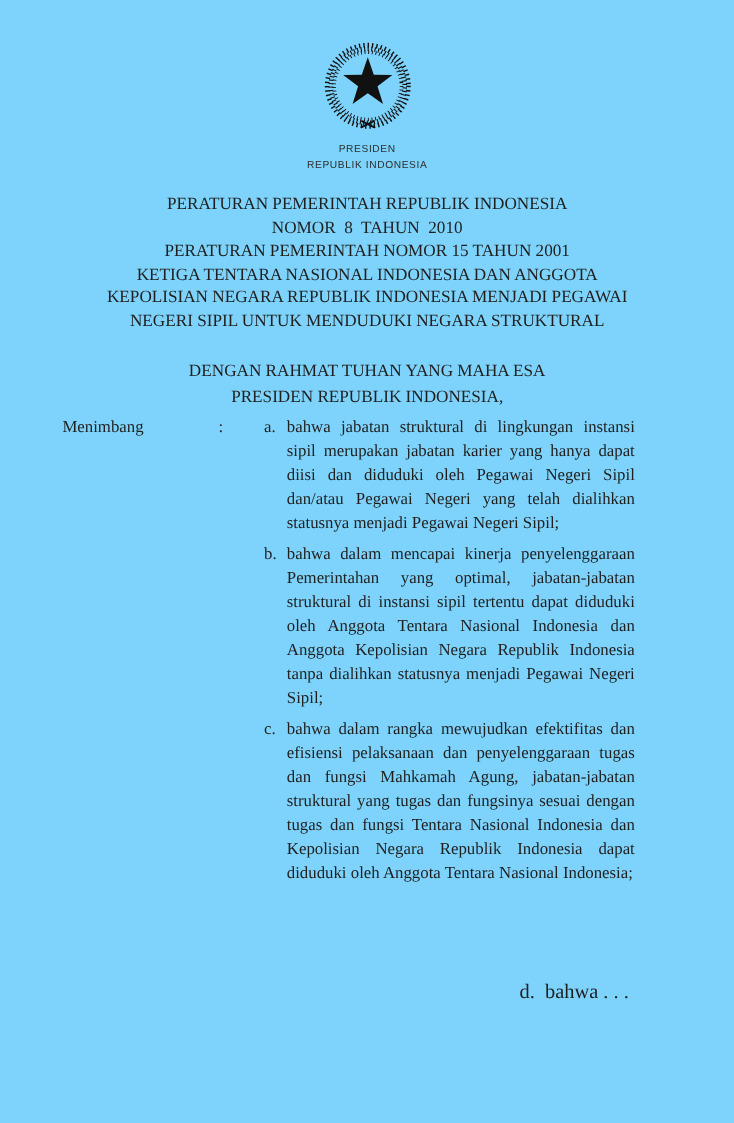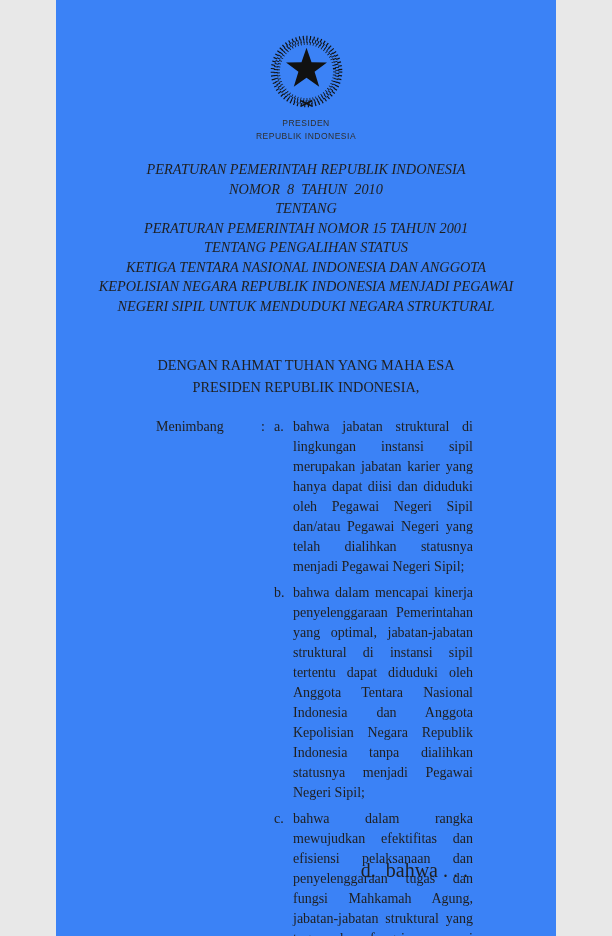--- a/index.html
+++ b/index.html
@@ -1,69 +1,69 @@
 <!DOCTYPE html>
 <html><head>
 <meta charset="utf-8">
 <style>
   html, body { margin: 0; padding: 0; background: #e8e8e8; }
   .page {
     position: relative;
-    width: 500px;
+    width: 612px;
     height: 936px;
     margin: 0 auto;
-    background: #3b82f6;
+    background: #7dd3fc;
     font-family: "Liberation Serif", serif;
     color: #1f1f1f;
     overflow: hidden;
   }
   .header { text-align: center; padding-top: 33px; }
   .emblem { display: inline-block; line-height: 0; }
   .emblem svg { width: 77px; height: 77px; }
   .presiden-label {
     font-family: "Liberation Sans", sans-serif;
     font-size: 8.5px;
     line-height: 13px;
     letter-spacing: 0.5px;
     color: #2e2e2e;
     margin-top: 3px;
   }
   .title-block {
     margin-top: 17px;
     text-align: center;
     font-size: 14.3px;
     line-height: 19.5px;
-    font-style: italic;
   }
   .pre { white-space: pre-wrap; }
   .preamble {
-    margin-top: 39px;
+    margin-top: 21px;
     text-align: center;
     font-size: 14.3px;
     line-height: 21.5px;
   }
   .considering {
-    margin-top: 19px;
-    padding-left: 100px;
+    margin-top: 5px;
+    padding-left: 52px;
     padding-right: 83px;
     display: flex;
     font-size: 14px;
     line-height: 20px;
+    gap: 25px;
   }
   .considering .label { width: 105px; flex: none; }
   .considering .colon { width: 13px; flex: none; }
   .items { flex: 1; }
   .item { display: flex; margin-bottom: 6px; }
   .item .marker { width: 19px; flex: none; }
   .item .text { flex: 1; text-align: justify; }
   .catchword {
     position: absolute;
-    top: 859px;
+    top: 817px;
     right: 88px;
-    font-size: 20px;
+    font-size: 17px;
     white-space: pre-wrap;
   }
 </style>
 </head>
 <body>
 
 <div class="page">
 
   <div class="header">
     <span class="emblem">
@@ -79,23 +79,21 @@
     </span>
     <div class="presiden-label">
       <div>PRESIDEN</div>
       <div>REPUBLIK INDONESIA</div>
     </div>
   </div>
 
   <div class="title-block">
     <div class="pre">PERATURAN PEMERINTAH REPUBLIK INDONESIA</div>
     <div class="pre">NOMOR  8  TAHUN  2010</div>
-    <div class="pre">TENTANG</div>
     <div class="pre">PERATURAN PEMERINTAH NOMOR 15 TAHUN 2001</div>
-    <div class="pre">TENTANG PENGALIHAN STATUS</div>
     <div class="pre">KETIGA TENTARA NASIONAL INDONESIA DAN ANGGOTA</div>
     <div class="pre">KEPOLISIAN NEGARA REPUBLIK INDONESIA MENJADI PEGAWAI</div>
     <div class="pre">NEGERI SIPIL UNTUK MENDUDUKI NEGARA STRUKTURAL</div>
   </div>
 
   <div class="preamble">
     <div>DENGAN RAHMAT TUHAN YANG MAHA ESA</div>
     <div>PRESIDEN REPUBLIK INDONESIA,</div>
   </div>
 

